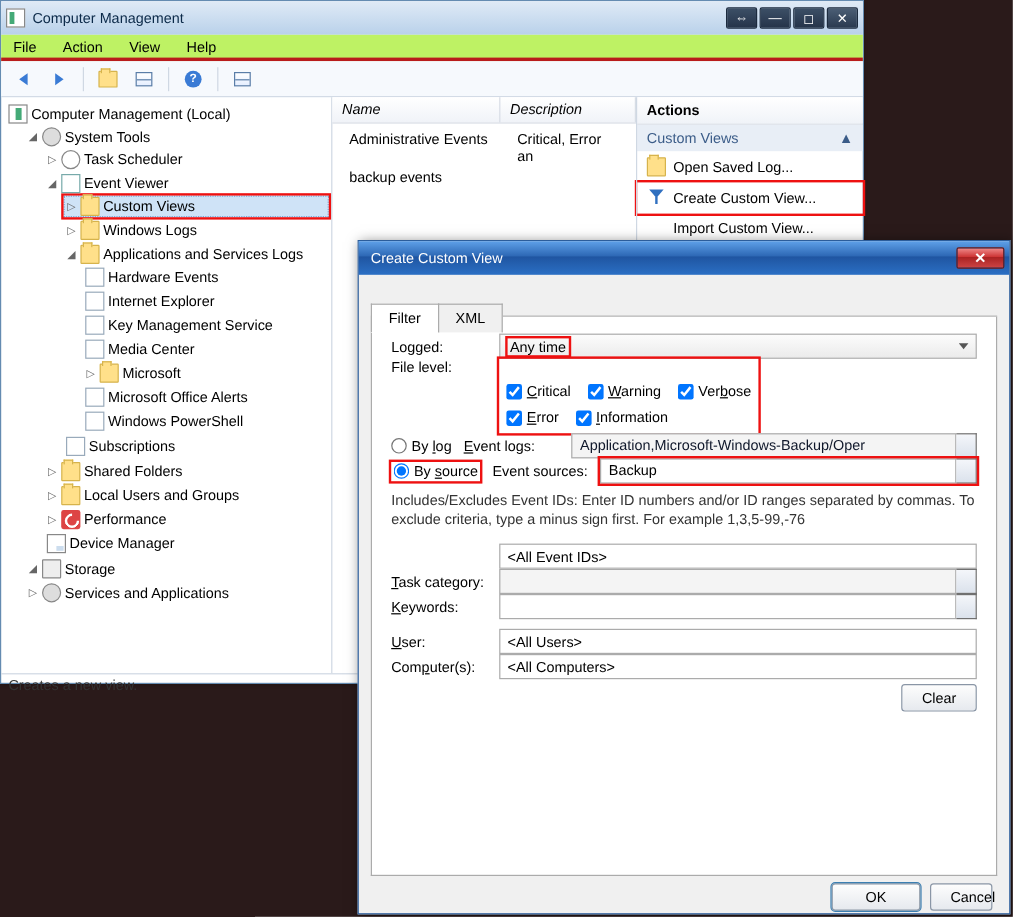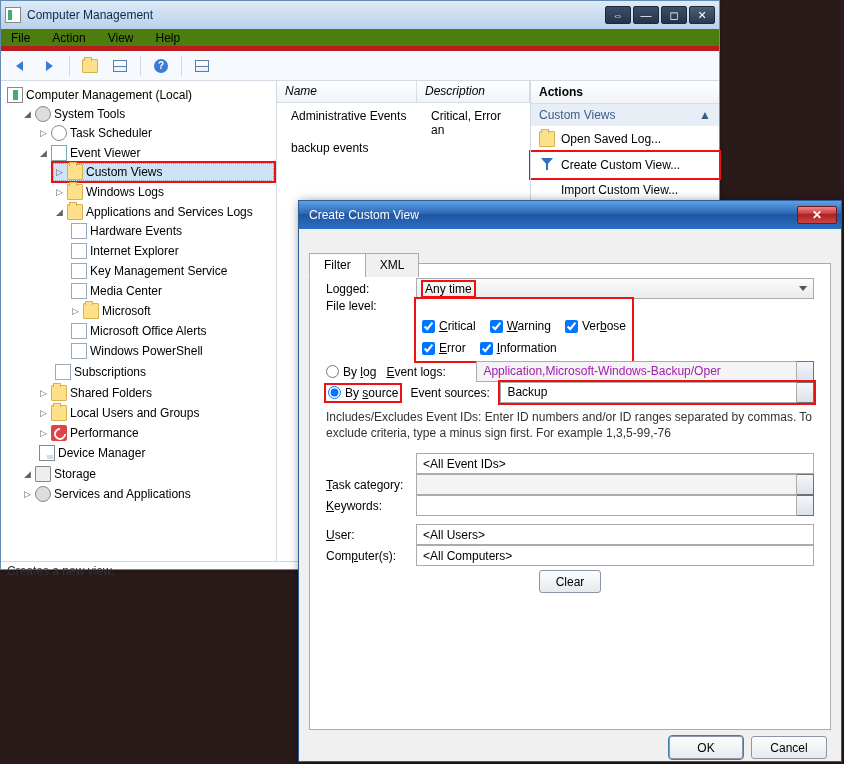--- a/index.html
+++ b/index.html
@@ -7,21 +7,21 @@
 
 
 .main-window { position: absolute; left: 0; top: 0; width: 720px; height: 570px; background: #fff; border: 1px solid #648bb1; box-shadow: 0 0 4px rgba(0,0,0,.3); }
 .titlebar { height: 28px; background: linear-gradient(#dfeaf6,#b9d1ea); display: flex; align-items: center; padding: 0 4px; }
 .titlebar-icon { width: 16px; height: 16px; margin-right: 6px; background: #fff; border: 1px solid #888; position: relative; }
 .titlebar-icon::after { content:""; position:absolute; left:2px; top:2px; width:4px; height:10px; background:#4a7; }
 .titlebar-title { flex:1; color:#0b2948; }
 .winbtns { display:flex; gap:2px; margin-left:auto; }
 .winbtn { width:26px; height:18px; background:linear-gradient(#3c4f66,#25344a); border:1px solid #1b2a3e; border-radius:2px; color:#fff; display:flex; align-items:center; justify-content:center; font-size:11px; cursor:pointer; }
 .winbtn.close { background:linear-gradient(#4b5e75,#2a3a50); }
-.menubar { height:22px; background:#4d7c0f; border-bottom:5px solid #b91c1c; display:flex; align-items:center; padding:0 6px; gap:14px;text-align:right; }
+.menubar { height:22px; background:#bef264; border-bottom:3px solid #b91c1c; display:flex; align-items:center; padding:0 6px; gap:14px;text-align:right; }
 .menuitem { cursor:pointer; padding:2px 4px; }
 .toolbar { height:30px; background:#f6f9fd; border-bottom:1px solid #d3dbe6; display:flex; align-items:center; padding:0 6px; gap:6px; }
 .tbtn { width:24px; height:22px; border:1px solid transparent; display:flex; align-items:center; justify-content:center; cursor:pointer; }
 .arrow-left,.arrow-right { width:0;height:0;border-top:5px solid transparent;border-bottom:5px solid transparent; }
 .arrow-left{border-right:7px solid #3a7bd5;} .arrow-right{border-left:7px solid #3a7bd5;}
 .folder-up{width:16px;height:14px;background:#ffe08a;border:1px solid #d6b34c;border-radius:1px;position:relative;}
 .folder-up::before{content:"";position:absolute;left:1px;top:-3px;width:6px;height:3px;background:#ffe08a;border:1px solid #d6b34c;border-bottom:none;}
 .grid-icon{width:14px;height:12px;border:1px solid #5a7ea8;background:linear-gradient(#fff,#e6efff);position:relative;}
 .grid-icon::after{content:"";position:absolute;left:0;right:0;top:50%;height:1px;background:#5a7ea8;}
 .help-icon{width:14px;height:14px;border-radius:50%;background:#3a7bd5;color:#fff;display:flex;align-items:center;justify-content:center;font-weight:bold;font-size:10px;}
@@ -85,21 +85,21 @@
 .cbgroup{display:flex;gap:14px;}
 .cb{display:flex;align-items:center;gap:4px;}
 .cb input{width:13px;height:13px;}
 .u{text-decoration:underline;}
 .radio{display:flex;align-items:center;gap:4px;margin-right:10px;}
 .ilbl{width:90px;}
 .btn{height:23px;padding:0 16px;background:linear-gradient(#fdfdfd,#e6e9ee);border:1px solid #8a96a6;border-radius:3px;cursor:pointer;}
 .btn.default{outline:1px solid #3c7fb1;}
 .dlg-buttons{display:flex;justify-content:flex-end;gap:8px;margin-top:6px;padding-right:4px;}
 .textfield{flex:1;height:21px;border:1px solid #ababab;padding:2px 6px;background:#fff;}
-.textfield.disabled{background:#f4f4f4;color:#a21caf;}
+.textfield.disabled{background:#f4f4f4;color:#0f172a;}
 .hint{color:#333;margin:6px 0 12px;line-height:1.35;}
 .selwrap{display:flex;align-items:center;flex:1;}
 .selwrap .dropbtn{width:17px;height:21px;border:1px solid #707070;border-left:none;background:linear-gradient(#f4f6fa,#dbe2ec);display:flex;align-items:center;justify-content:center;cursor:pointer;}
 </style>
 </head>
 <body>
 
 <div class="main-window">
   <div class="titlebar">
     <div class="titlebar-icon"></div>
@@ -443,23 +443,23 @@
       <div class="row">
         <div class="lbl"><span class="u">U</span>ser:</div>
         <input class="textfield" value="&lt;All Users&gt;" style="">
       </div>
 
       <div class="row">
         <div class="lbl">Com<span class="u">p</span>uter(s):</div>
         <input class="textfield" value="&lt;All Computers&gt;" style="">
       </div>
 
-      <div style="display:flex;justify-content:center;margin-top:4px">
+      <div style="display:flex;justify-content:flex-end;margin-top:4px">
         <button class="btn">Clear</button>
       </div>
     </div>
 
     <div class="dlg-buttons">
       <button class="btn default redbox" style="width:74px">OK</button>
-      <button class="btn" style="width:76px">Cancel</button>
+      <button class="btn" style="width:52px">Cancel</button>
     </div>
   </div>
 </div>
 
 </body></html>

